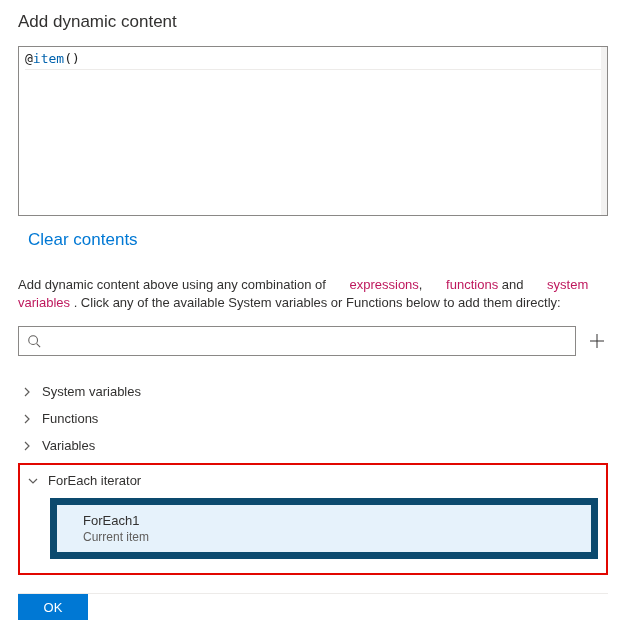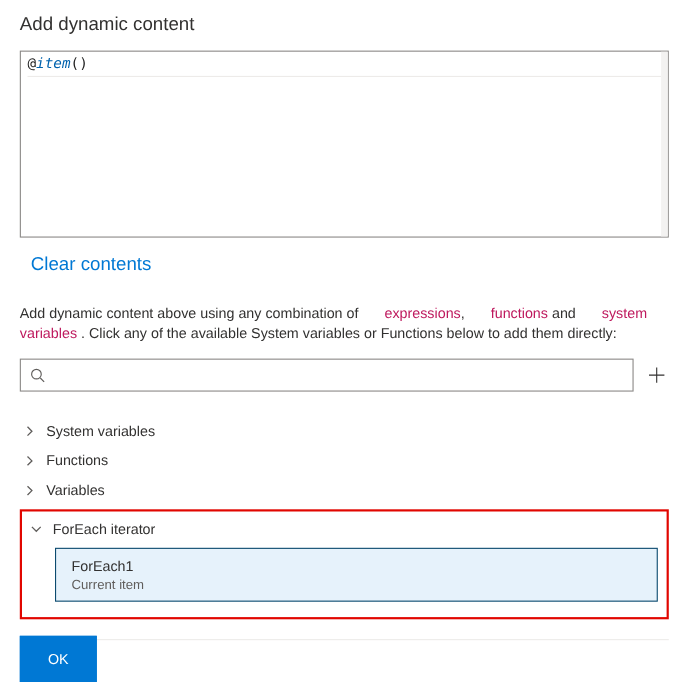--- a/index.html
+++ b/index.html
@@ -30,21 +30,21 @@
       position: absolute;
       right: 0; top: 0; bottom: 0;
       width: 6px;
       background: #f3f2f1;
     }
     .expr-code {
       font-family: Consolas, monospace;
       font-size: 13px;
     }
     .expr-code .at { color: #222; }
-    .expr-code .fn { color: #0062ad; font-style: italic; }
+    .expr-code .fn { color: #0062ad; }
     .expr-code .paren { color: #222; }
     .expr-rule {
       border-top: 1px solid #edebe9;
       margin-top: 3px;
     }
     .clear-link {
       display: inline-block;
       margin: 14px 0 26px 10px;
       color: #0078d4;
       font-size: 17px;
@@ -98,40 +98,40 @@
       font-size: 13px;
       color: #323130;
     }
     .tree-row .chev { margin-right: 10px; display:flex; align-items:center; }
     .highlight-box {
       border: 2px solid #e10600;
       padding: 6px 8px 14px 8px;
       margin-top: 4px;
     }
     .iterator-item {
-      border: 1px solid #0c4a6e;
+      border: 7px solid #0c4a6e;
       background: #e6f2fb;
       margin: 8px 0 0 22px;
-      padding: 8px 14px;
+      padding: 8px 26px;
       cursor: pointer;
     }
     .iterator-item .name { font-size: 13px; color: #323130; }
     .iterator-item .desc { font-size: 12px; color: #605e5c; margin-top: 2px; }
     .divider {
       border-top: 1px solid #edebe9;
       margin-top: 18px;
     }
     .footer {
       position: absolute;
       left: 18px; bottom: 14px;
       display: flex;
       gap: 14px;
     }
     .btn {
-      height: 42px;
+      height: 26px;
       min-width: 70px;
       padding: 0 16px;
       font-size: 13px;
       border: 1px solid #8a8886;
       background: #fff;
       cursor: pointer;
       display: flex; align-items: center; justify-content: center;
     }
     .btn.primary {
       background: #0078d4;

